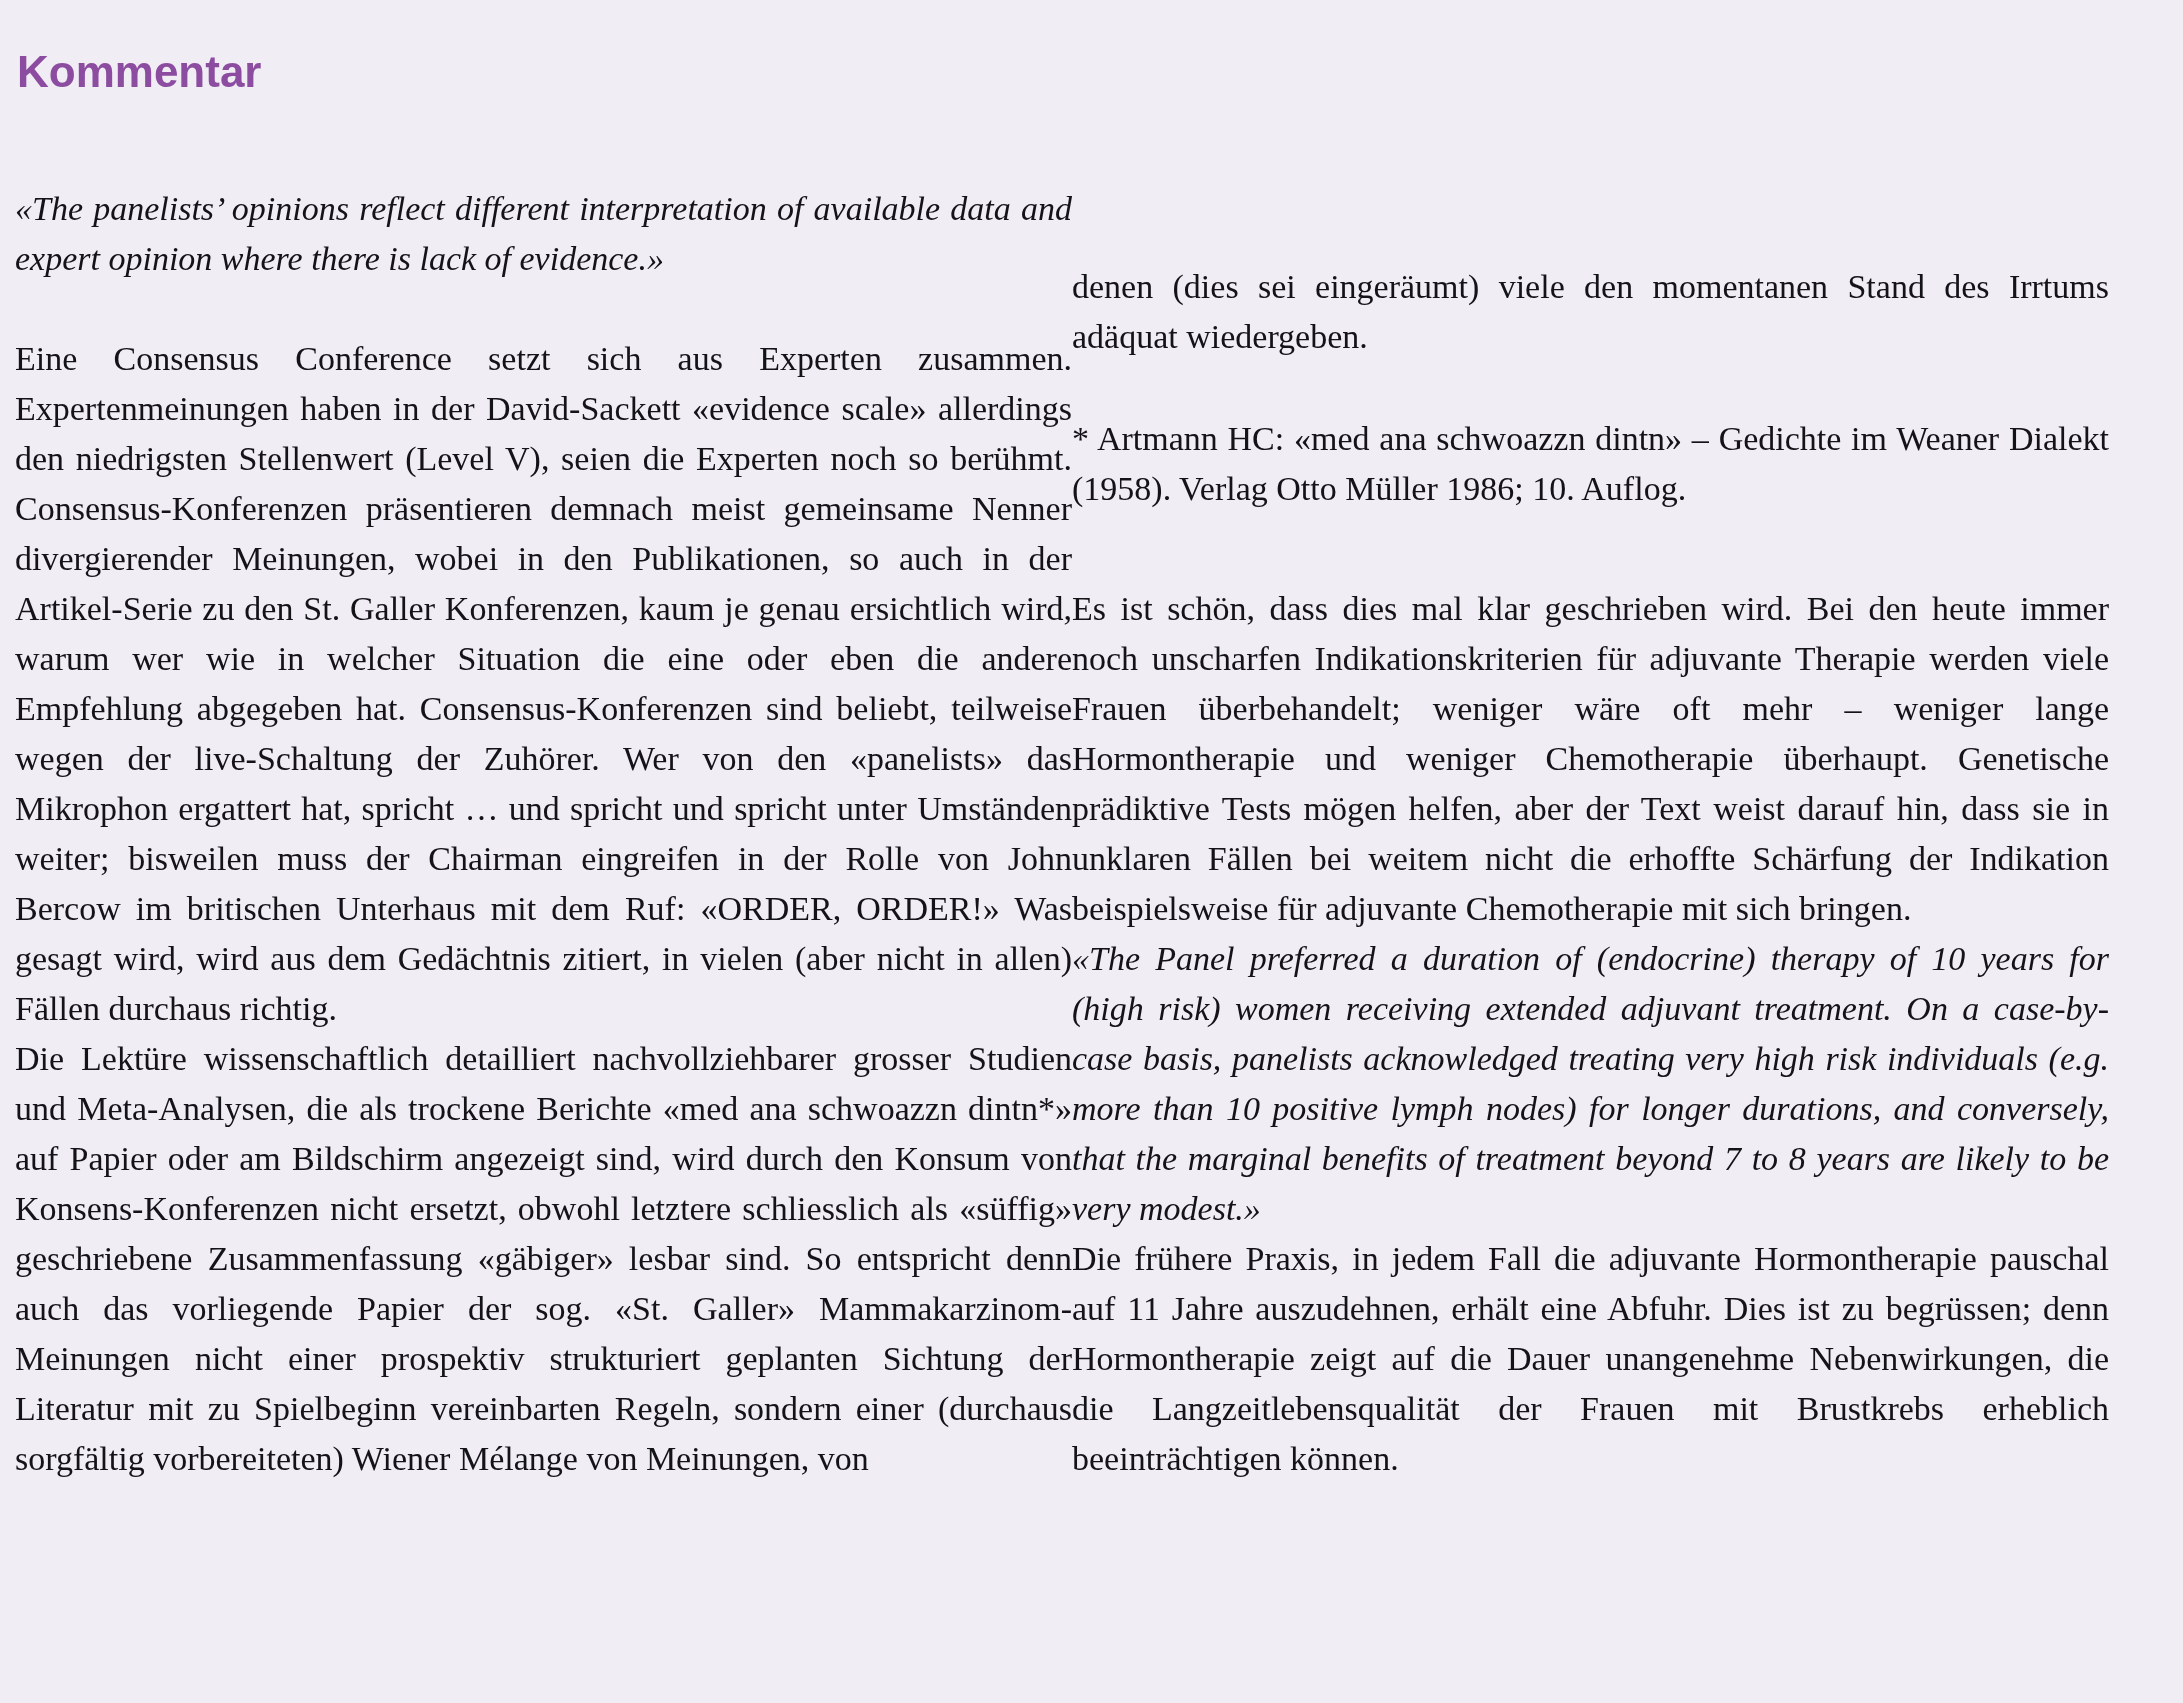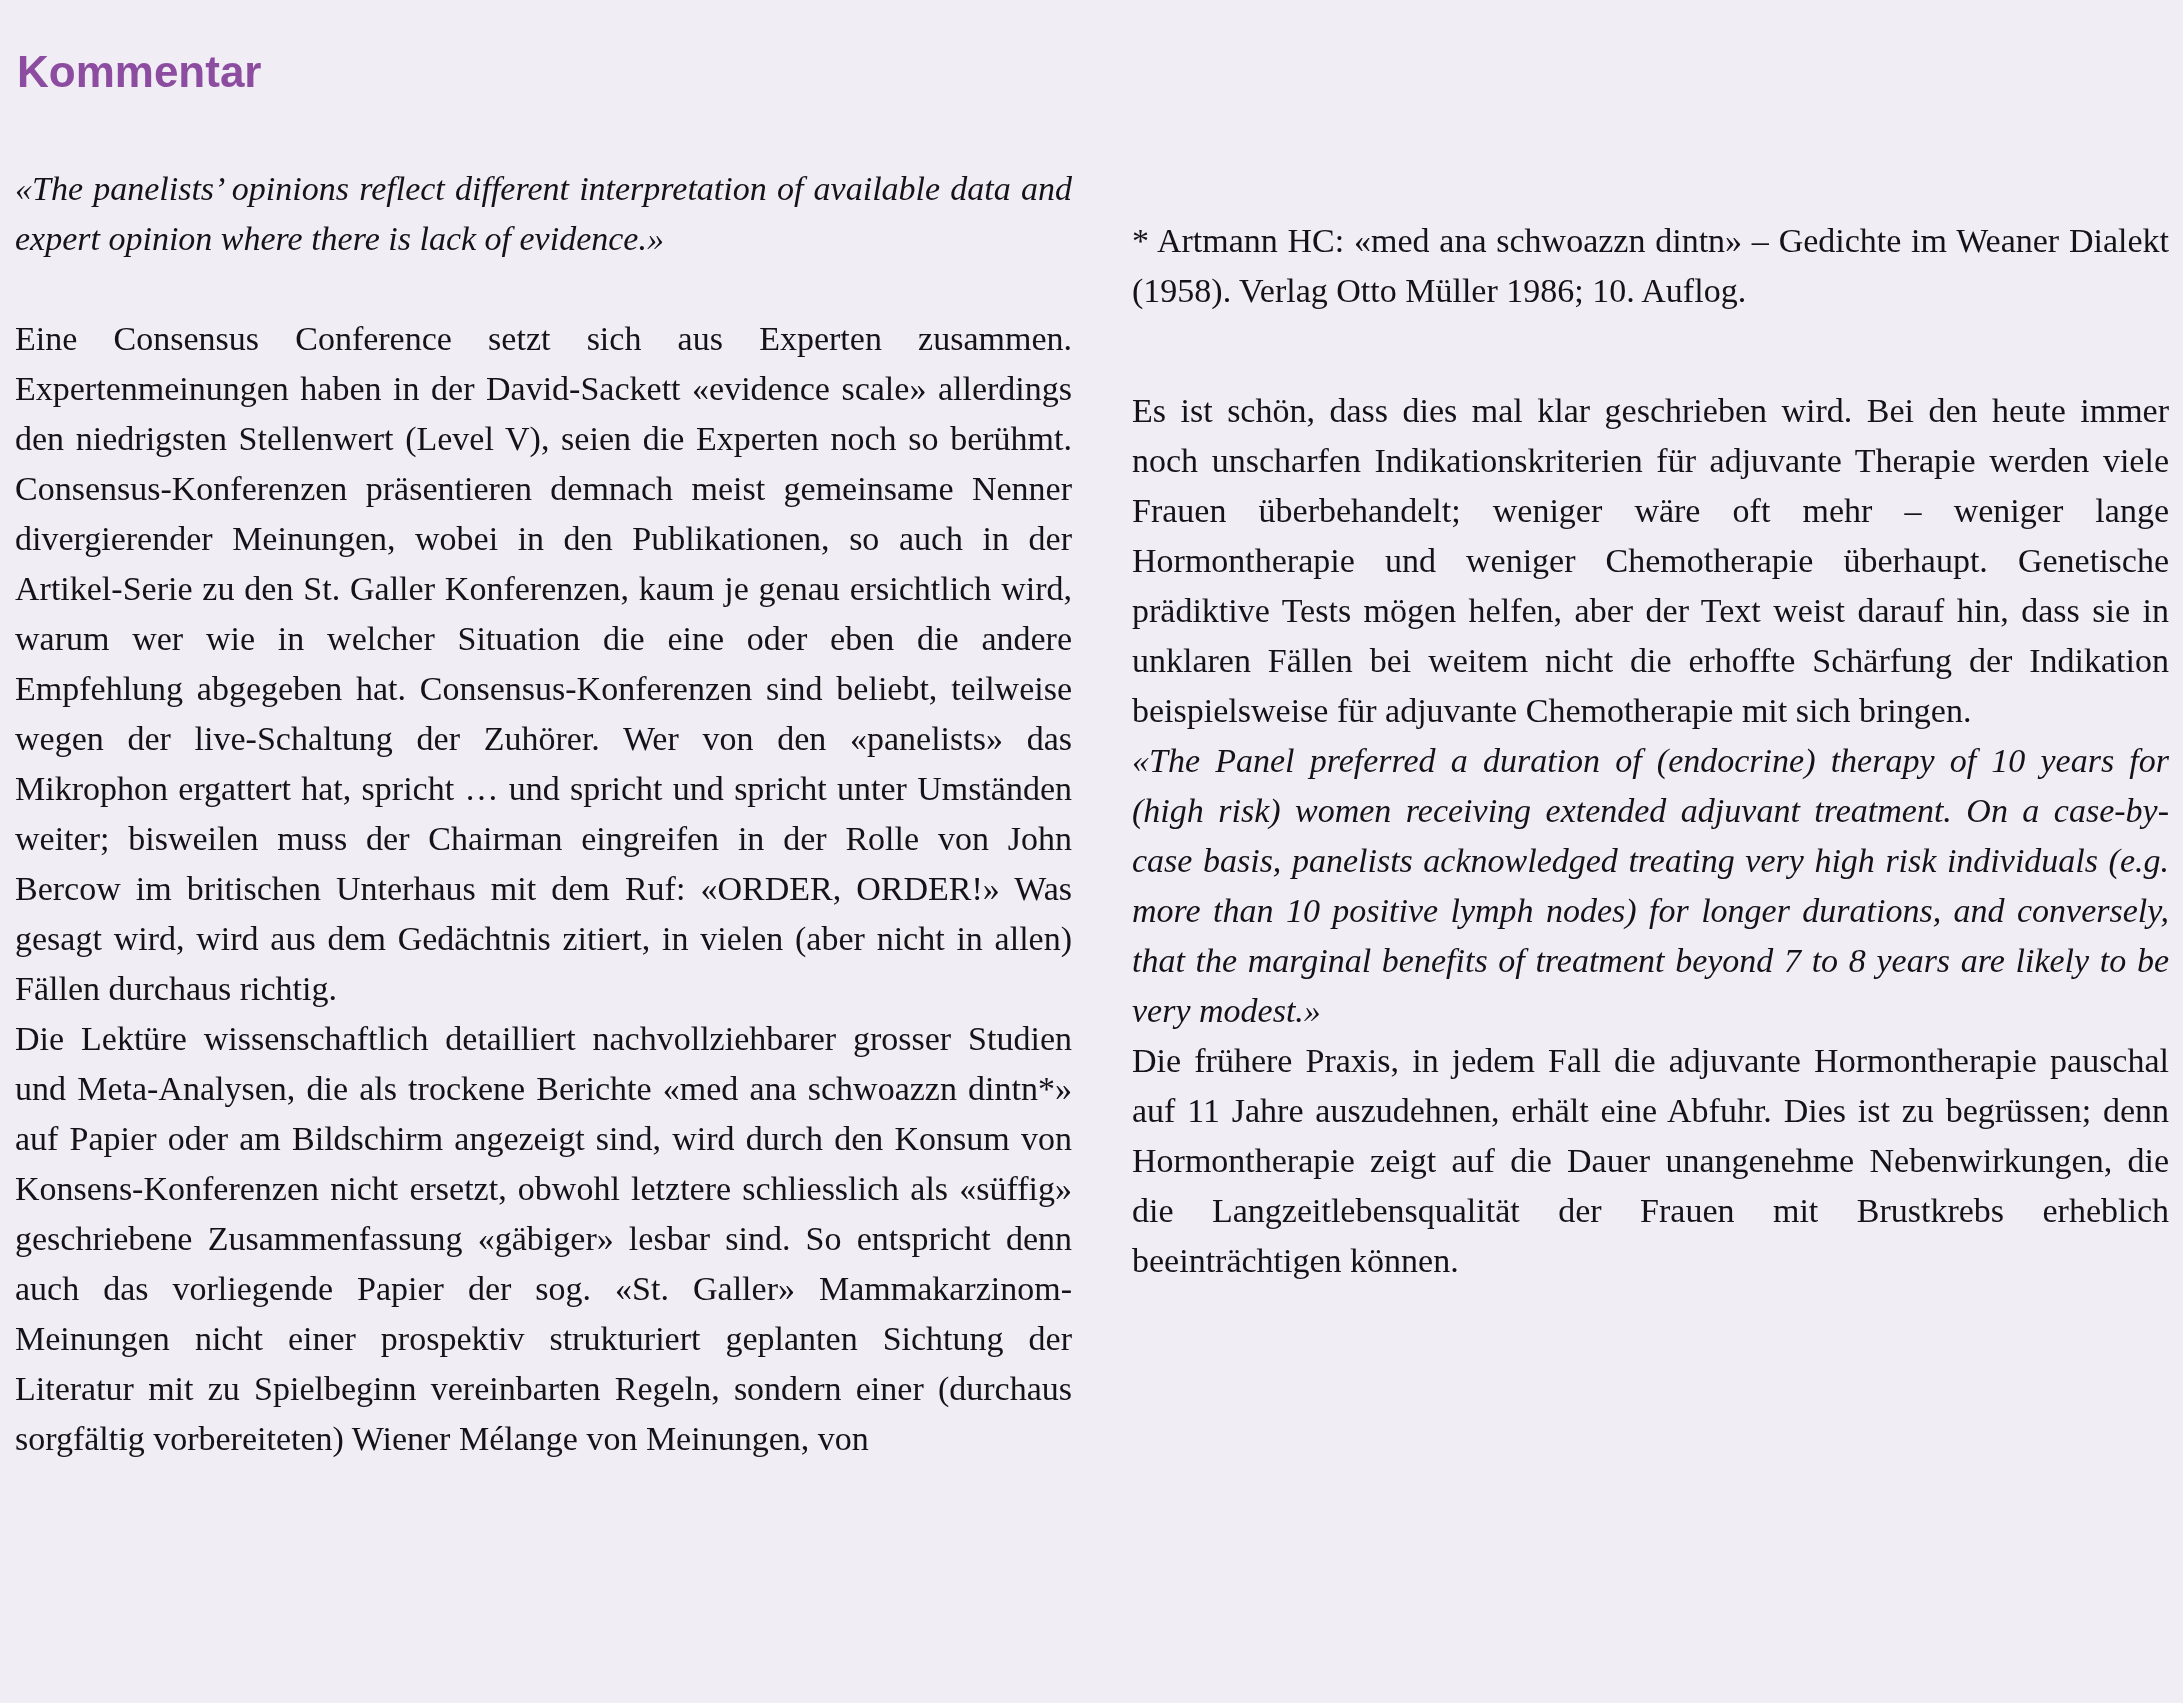--- a/index.html
+++ b/index.html
@@ -19,24 +19,24 @@
     left: 17px;
     margin: 0;
     font-family: "Liberation Sans", "DejaVu Sans", sans-serif;
     font-weight: bold;
     font-size: 44px;
     line-height: 1.1;
     letter-spacing: 0px;
   }
   .content {
     position: absolute;
-    top: 164px;
+    top: 184px;
     left: 15px;
     display: flex;
-    gap: 60px;
+    align-items: flex-end;
   }
   .col {
     display: block;
   }
   .col-left  { width: 1057px; }
   .col-right { width: 1037px; }
   .block {
     margin: 0;
     font-size: 34px;
     line-height: 50px;
@@ -60,20 +60,21 @@
 
 <div class="page" style="background: rgb(240, 237, 244);">
   <h1 class="heading" style="color: rgb(140, 77, 161);">Kommentar</h1>
   <div class="content">
     <div class="col col-left">
         <p class="block quote">«The panelists’ opinions reflect different interpretation of available data and expert opinion where there is lack of evidence.»</p>
         <p class="block body">Eine Consensus Conference setzt sich aus Experten zusammen. Expertenmeinungen haben in der David-Sackett «evidence scale» allerdings den niedrigsten Stellenwert (Level V), seien die Experten noch so berühmt. Consensus-Konferenzen präsentieren demnach meist gemeinsame Nenner divergierender Meinungen, wobei in den Publikationen, so auch in der Artikel-Serie zu den St. Galler Konferenzen, kaum je genau ersichtlich wird, warum wer wie in welcher Situation die eine oder eben die andere Empfehlung abgegeben hat. Consensus-Konferenzen sind beliebt, teilweise wegen der live-Schaltung der Zuhörer. Wer von den «panelists» das Mikrophon ergattert hat, spricht … und spricht und spricht unter Umständen weiter; bisweilen muss der Chairman eingreifen in der Rolle von John Bercow im britischen Unterhaus mit dem Ruf: «ORDER, ORDER!» Was gesagt wird, wird aus dem Gedächtnis zitiert, in vielen (aber nicht in allen) Fällen durchaus richtig.</p>
         <p class="block body">Die Lektüre wissenschaftlich detailliert nachvollziehbarer grosser Studien und Meta-Analysen, die als trockene Berichte «med ana schwoazzn dintn*» auf Papier oder am Bildschirm angezeigt sind, wird durch den Konsum von Konsens-Konferenzen nicht ersetzt, obwohl letztere schliesslich als «süffig» geschriebene Zusammenfassung «gäbiger» lesbar sind. So entspricht denn auch das vorliegende Papier der sog. «St. Galler» Mammakarzinom-Meinungen nicht einer prospektiv strukturiert geplanten Sichtung der Literatur mit zu Spielbeginn vereinbarten Regeln, sondern einer (durchaus sorgfältig vorbereiteten) Wiener Mélange von Meinungen, von</p>
       </div>
     <div class="col col-right">
+        <p class="block body">denen (dies sei eingeräumt) viele den momentanen Stand des Irrtums adäquat wiedergeben.</p>
         <p class="block footnote">* Artmann HC: «med ana schwoazzn dintn» – Gedichte im Weaner Dialekt (1958). Verlag Otto Müller 1986; 10. Auflog.</p>
         <p class="block body">Es ist schön, dass dies mal klar geschrieben wird. Bei den heute immer noch unscharfen Indikationskriterien für adjuvante Therapie werden viele Frauen überbehandelt; weniger wäre oft mehr – weniger lange Hormontherapie und weniger Chemotherapie überhaupt. Genetische prädiktive Tests mögen helfen, aber der Text weist darauf hin, dass sie in unklaren Fällen bei weitem nicht die erhoffte Schärfung der Indikation beispielsweise für adjuvante Chemotherapie mit sich bringen.</p>
         <p class="block quote">«The Panel preferred a duration of (endocrine) therapy of 10 years for (high risk) women receiving extended adjuvant treatment. On a case-by-case basis, panelists acknowledged treating very high risk individuals (e.g. more than 10 positive lymph nodes) for longer durations, and conversely, that the marginal benefits of treatment beyond 7 to 8 years are likely to be very modest.»</p>
         <p class="block body">Die frühere Praxis, in jedem Fall die adjuvante Hormontherapie pauschal auf 11 Jahre auszudehnen, erhält eine Abfuhr. Dies ist zu begrüssen; denn Hormontherapie zeigt auf die Dauer unangenehme Nebenwirkungen, die die Langzeitlebensqualität der Frauen mit Brustkrebs erheblich beeinträchtigen können.</p>
       </div>
   </div>
 </div>
 
 
 </body></html>

